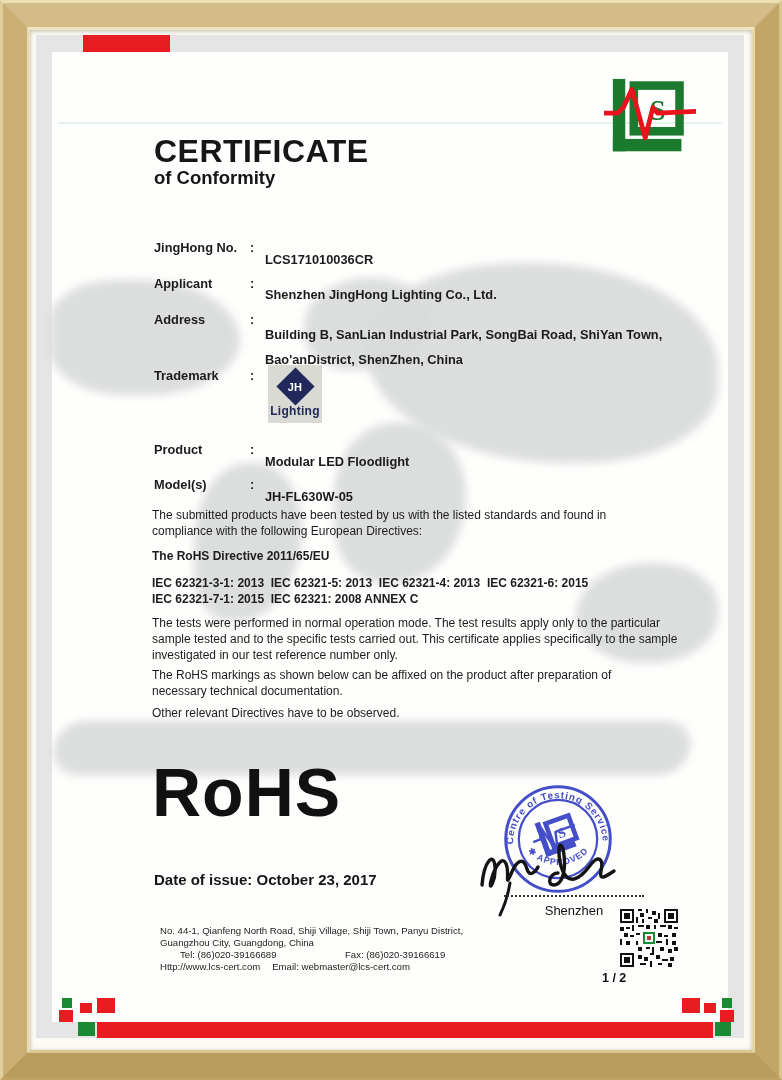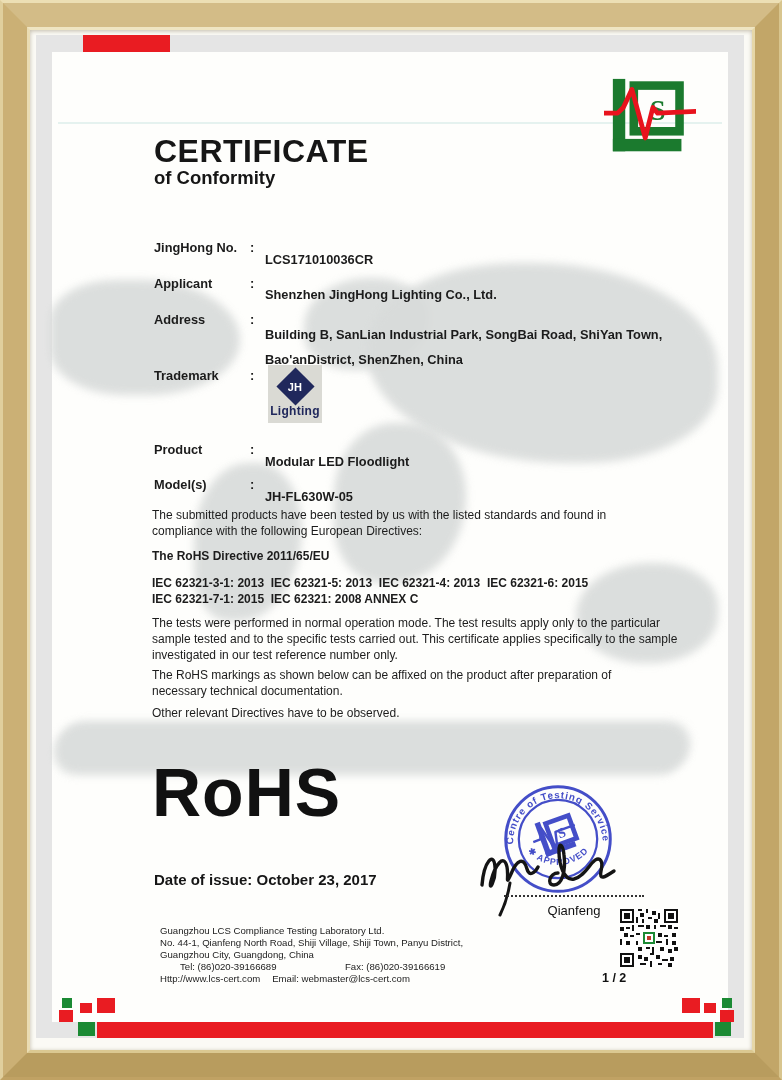--- a/index.html
+++ b/index.html
@@ -192,24 +192,23 @@
         <polyline points="34,54 42,54 47,43 55,74 60,52 82,52" fill="none" stroke="#2b36c1" stroke-width="2.6" stroke-linejoin="round"></polyline>
       </g>
     </svg>
 
     <svg class="signature" viewBox="0 0 190 92">
       <path d="M8,58 C10,34 20,24 21,40 C22,54 14,66 17,54 C21,38 30,26 33,40 C35,50 31,60 37,47 C43,32 50,30 53,42 C55,50 61,46 64,40" fill="none" stroke="#141414" stroke-width="3.4" stroke-linecap="round"></path>
       <path d="M84,46 C76,46 72,58 80,58 C88,58 92,44 90,28 C89,18 85,14 85,24 C85,38 90,54 100,52 C108,50 113,42 118,36 C124,29 130,31 127,44 C125,54 131,50 140,44" fill="none" stroke="#141414" stroke-width="3.4" stroke-linecap="round"></path>
       <path d="M36,56 C34,68 30,80 26,88" fill="none" stroke="#141414" stroke-width="3" stroke-linecap="round"></path>
     </svg>
     <div class="dotted"></div>
-    <div class="manager">Qianfeng</div>
+    <div class="manager">Shenzhen</div>
 
     <div class="footer">
-      <div>Guangzhou LCS Compliance Testing Laboratory Ltd.</div>
       <div>No. 44-1, Qianfeng North Road, Shiji Village, Shiji Town, Panyu District,</div>
       <div>Guangzhou City, Guangdong, China</div>
       <div class="pair">
         <span class="a">Tel: (86)020-39166689</span>
         <span>Fax: (86)020-39166619</span>
       </div>
       <div class="pair2">
         <span>Http://www.lcs-cert.com</span>
         <span>Email: webmaster@lcs-cert.com</span>
       </div>

